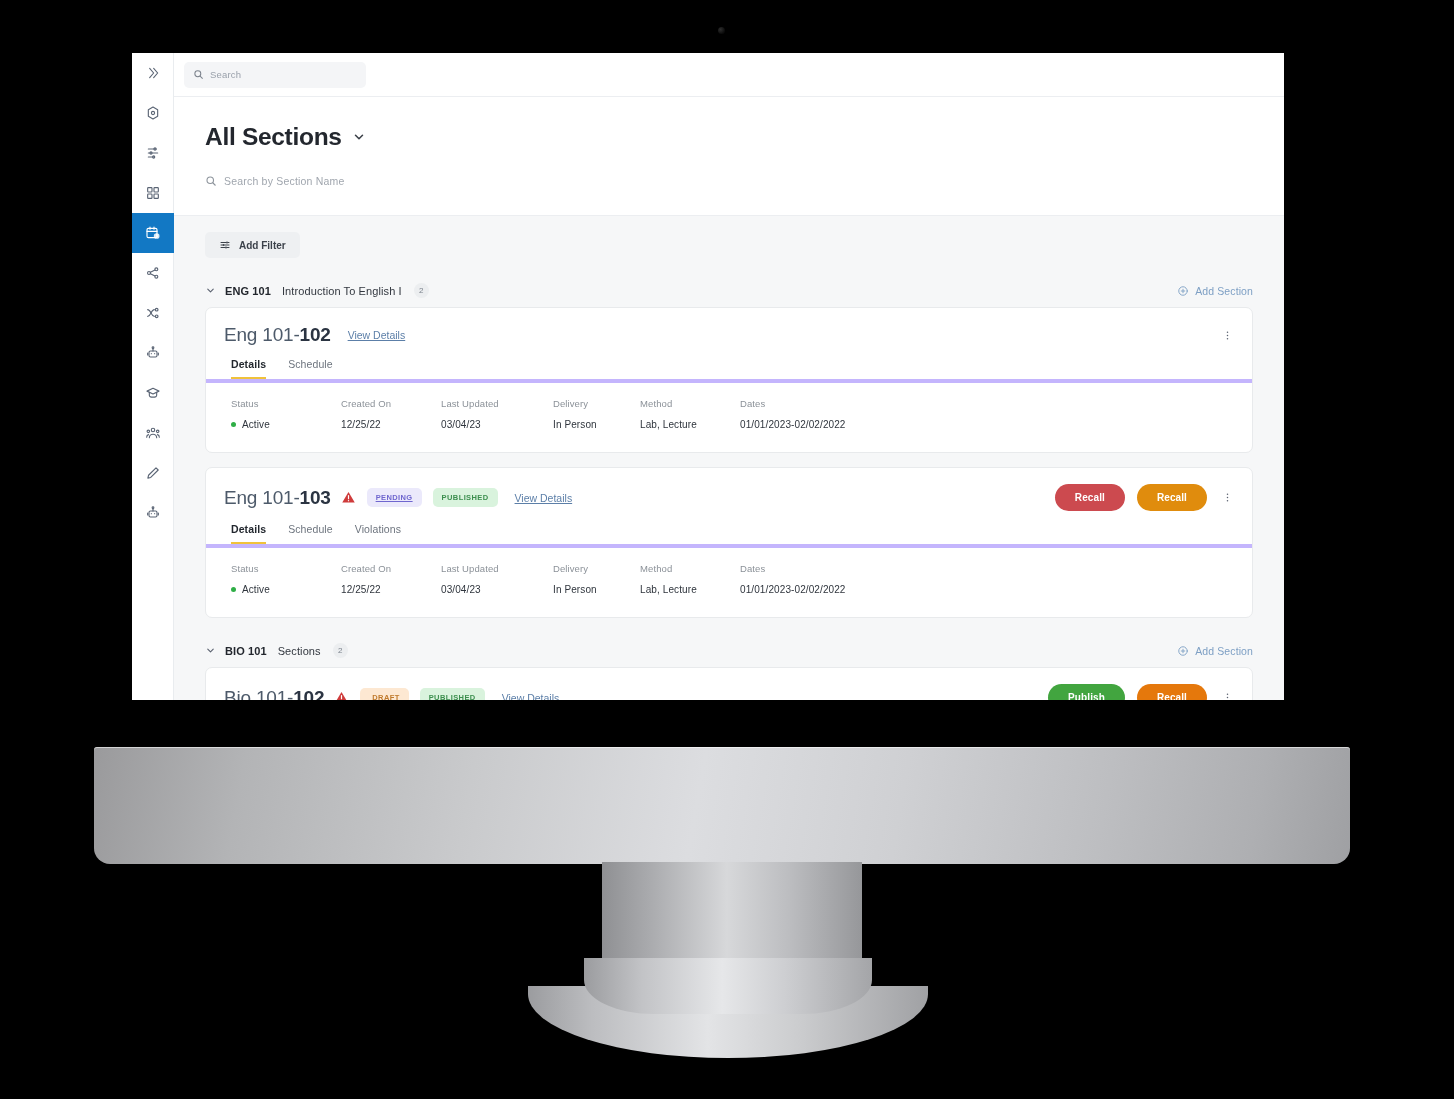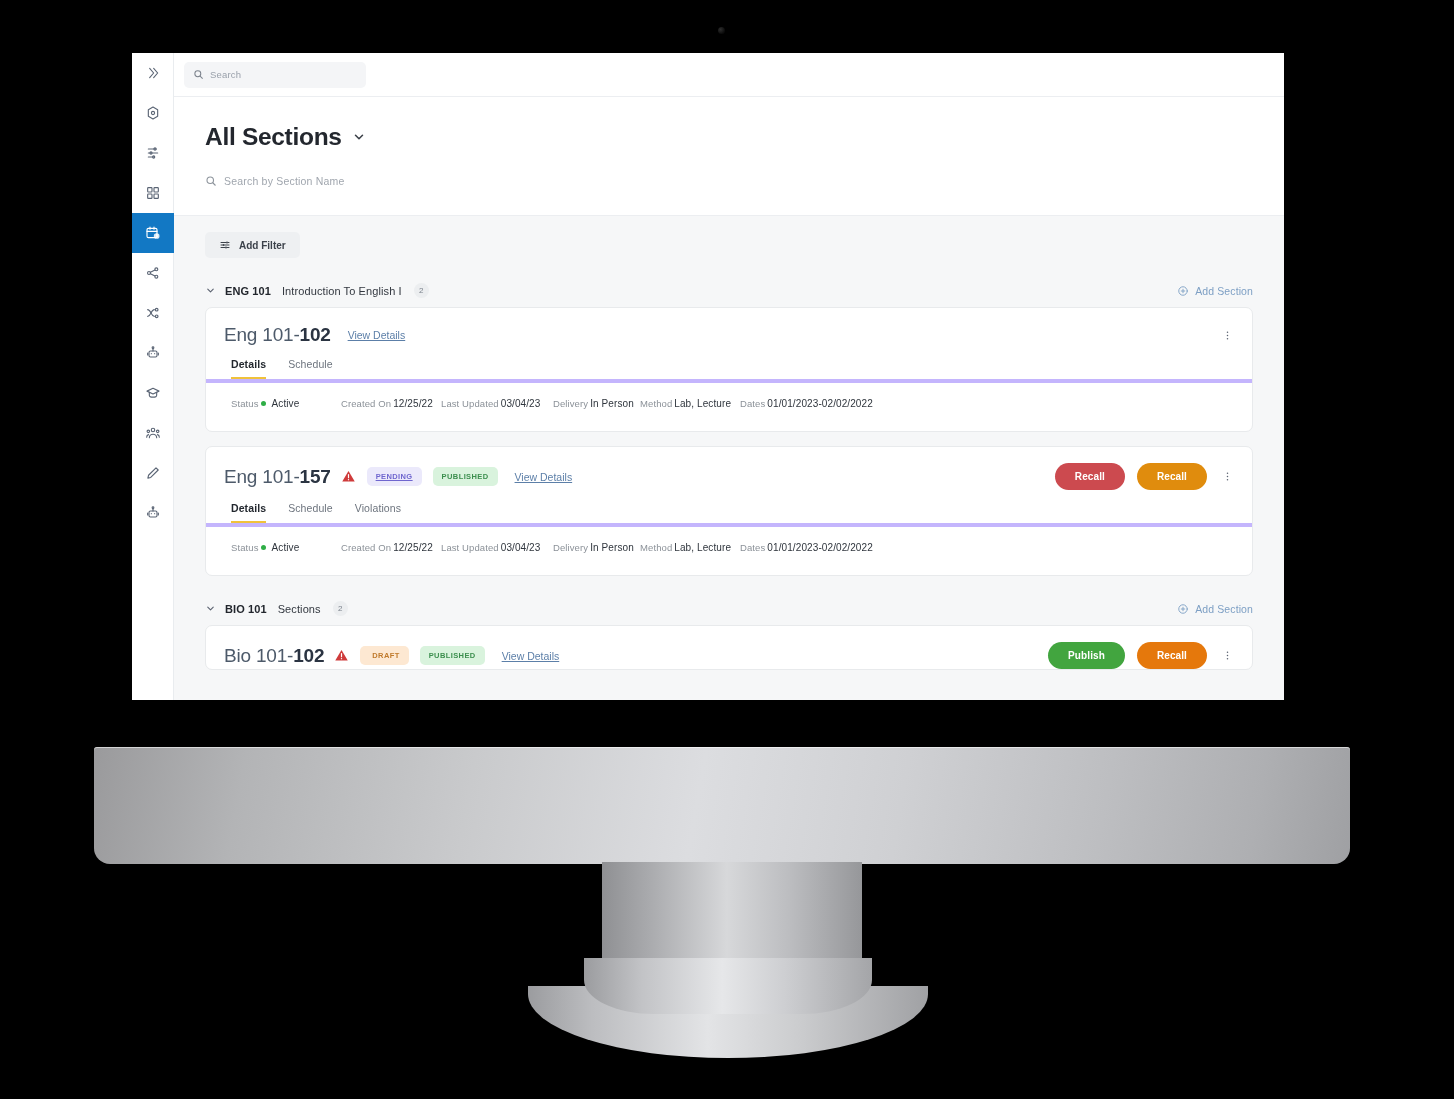--- a/index.html
+++ b/index.html
@@ -220,21 +220,21 @@
   .tab {
     font-size: 10.5px; color: #6d747e; padding-bottom: 7px;
     border-bottom: 2.5px solid transparent; letter-spacing:.1px;
   }
   .tab.active { color: #22272e; font-weight: 700; border-bottom-color: #f0c23b; }
 
   
   .details {
     display: flex; padding: 15px 0 22px 25px;
   }
-  .dcol { display: flex; flex-direction: row; gap: 2px; }
+  .dcol { display: flex; flex-direction: column; gap: 10px; }
   .dlabel { font-size: 9.5px; color: #8b9198; letter-spacing:.1px;}
   .dval { font-size: 10px; color: #2f353d; letter-spacing:.1px;}
   .dot {
     display:inline-block; width: 5px; height: 5px; border-radius:50%;
     background:#2fae46; margin-right: 6px; vertical-align: middle;
     position: relative; top: -1px;
   }
 </style>
 </head>
 <body>
@@ -462,21 +462,21 @@
              <span class="dval">Lab, Lecture</span>
            </div>
               <div class="dcol" style="">
              <span class="dlabel">Dates</span>
              <span class="dval">01/01/2023-02/02/2022</span>
            </div>
             </div>
           </div>
           <div class="card">
             <div class="card-head">
-         <span class="card-title">Eng 101-<b>157</b></span>
+         <span class="card-title">Eng 101-<b>103</b></span>
          <span class="warn">
                 <svg viewBox="0 0 24 24">
   <path d="M12 3.2L22 20H2z" fill="#cf3b3b"></path>
   <path d="M12 9v5" stroke="#fff" stroke-width="1.9" stroke-linecap="round"></path>
   <circle cx="12" cy="17" r="1.1" fill="#fff"></circle>
                 </svg>
               </span>
          <span class="badge pending">PENDING</span>
               <span class="badge published">PUBLISHED</span>
          <a class="viewdetails">View Details</a>

